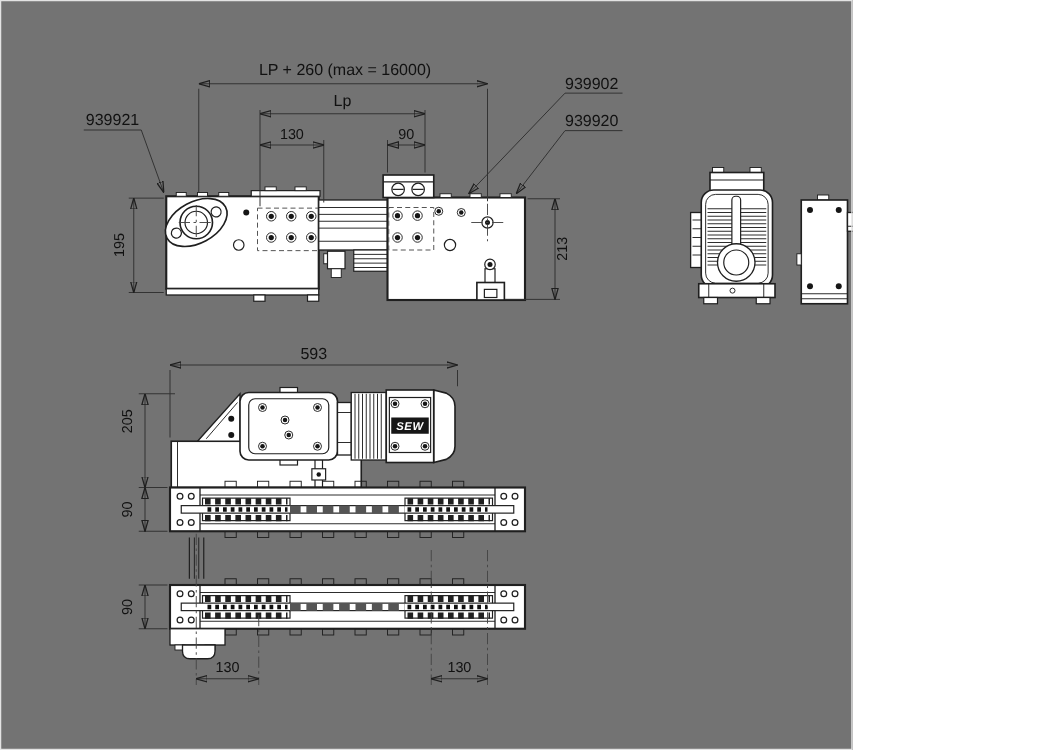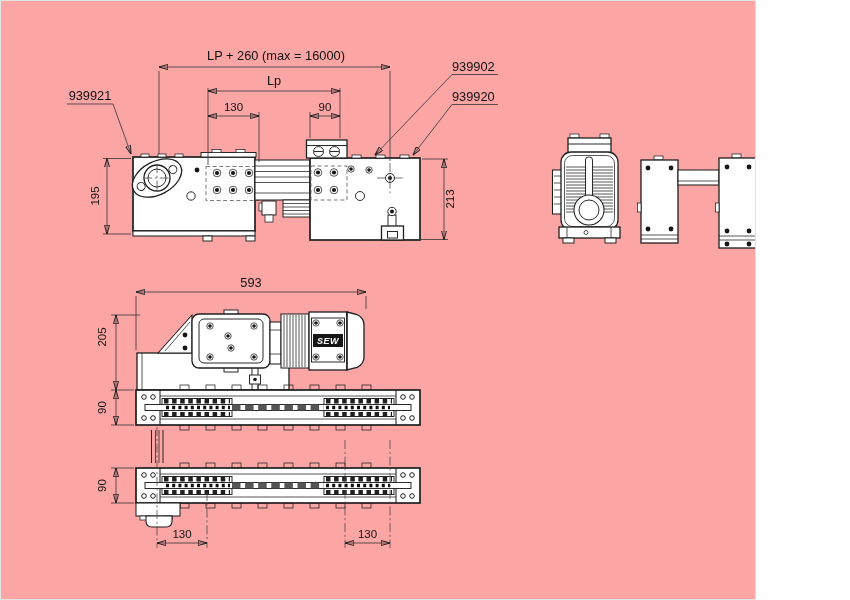--- a/index.html
+++ b/index.html
@@ -1,16 +1,16 @@
 <!DOCTYPE html>
 <html><head>
 <meta charset="utf-8">
 <style>
   html,body{margin:0;padding:0;background:#fff;}
-  .page{position:relative;width:756px;height:600px;background:#fca5a5;overflow:hidden;
+  .page{position:relative;width:682px;height:600px;background:#737373;overflow:hidden;
         font-family:"Liberation Sans",sans-serif;}
   svg line,svg rect,svg circle,svg ellipse,svg path,svg polygon{stroke:#1f1f1f;fill:none;}
   .f{fill:#ffffff;}
   .fd{fill:#161616;stroke:none;}
   .s16{stroke-width:1.7px;}
   .s13{stroke-width:1.3px;}
   .s11{stroke-width:1.05px;}
   .s10{stroke-width:0.95px;}
   .s09{stroke-width:0.75px;}
   .dim{stroke:#333;stroke-width:0.8px;}

